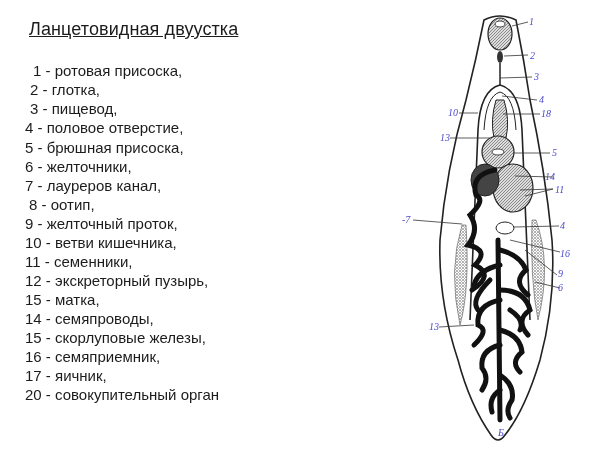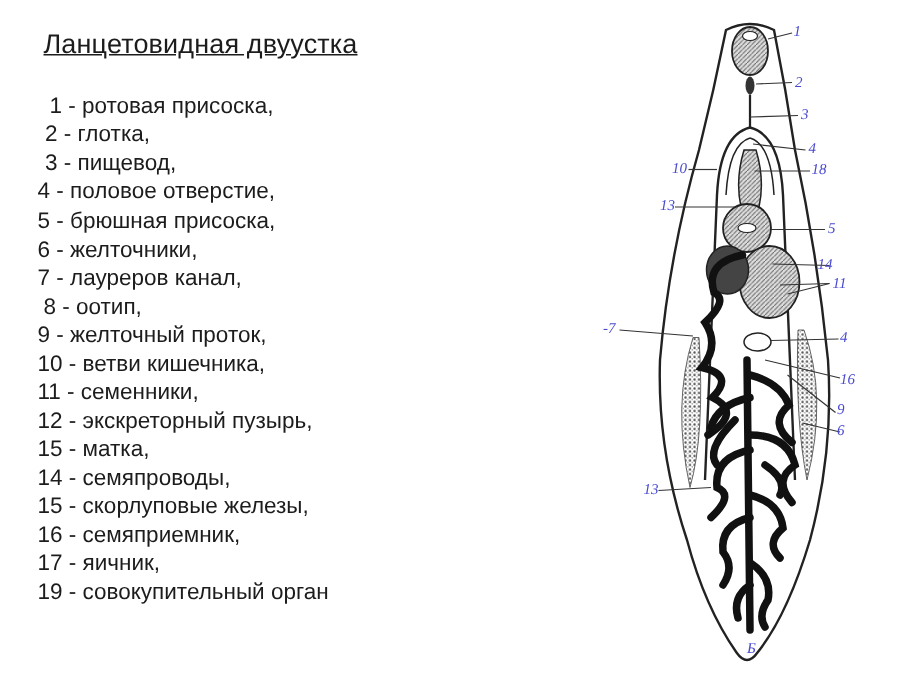--- a/index.html
+++ b/index.html
@@ -28,21 +28,21 @@
   <div class="legend-item" style="left:29px;top:134px">8 - оотип,</div>
   <div class="legend-item" style="left:25px;top:153px">9 - желточный проток,</div>
   <div class="legend-item" style="left:25px;top:172px">10 - ветви кишечника,</div>
   <div class="legend-item" style="left:25px;top:191px">11 - семенники,</div>
   <div class="legend-item" style="left:25px;top:210px">12 - экскреторный пузырь,</div>
   <div class="legend-item" style="left:25px;top:229px">15 - матка,</div>
   <div class="legend-item" style="left:25px;top:248px">14 - семяпроводы,</div>
   <div class="legend-item" style="left:25px;top:267px">15 - скорлуповые железы,</div>
   <div class="legend-item" style="left:25px;top:286px">16 - семяприемник,</div>
   <div class="legend-item" style="left:25px;top:305px">17 - яичник,</div>
-  <div class="legend-item" style="left:25px;top:324px">19 - совокупительный орган</div>
+  <div class="legend-item" style="left:25px;top:324px">20 - совокупительный орган</div>
 </div>
 
 <div class="diagram">
   <svg width="220" height="450" viewBox="380 0 220 450">
     <defs>
       <pattern id="dots" width="3" height="3" patternUnits="userSpaceOnUse">
         <rect width="3" height="3" fill="#fff"></rect>
         <circle cx="1" cy="1" r="0.8" fill="#555"></circle>
         <circle cx="2.5" cy="2.3" r="0.5" fill="#888"></circle>
       </pattern>

